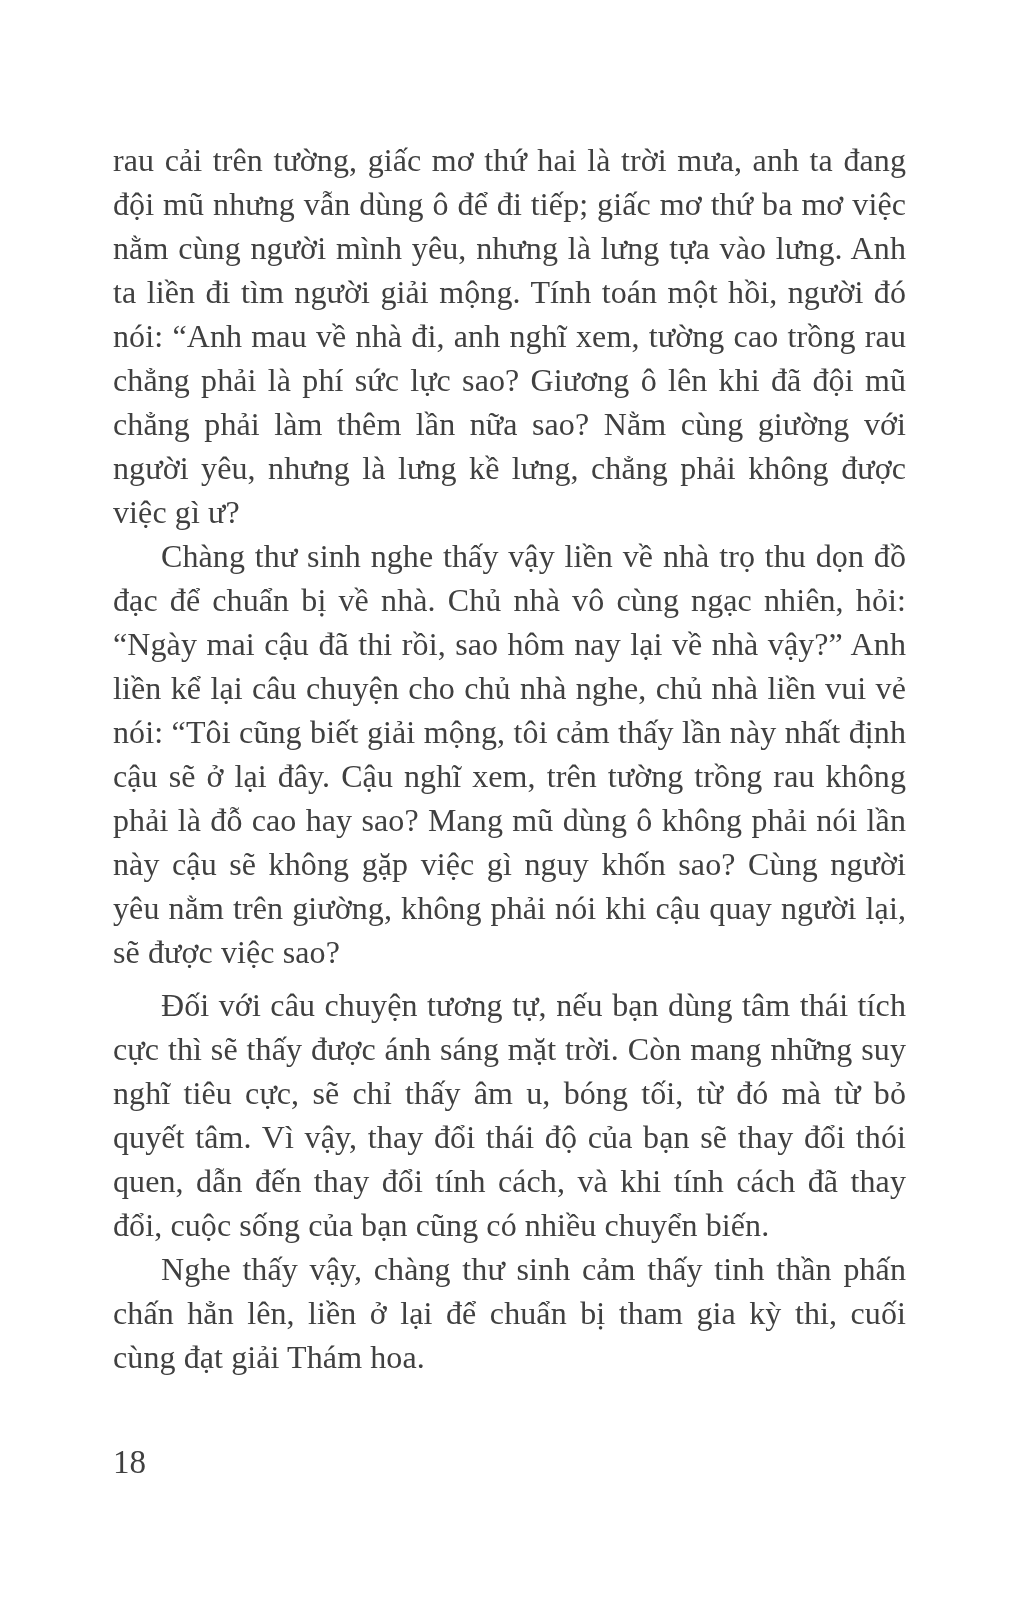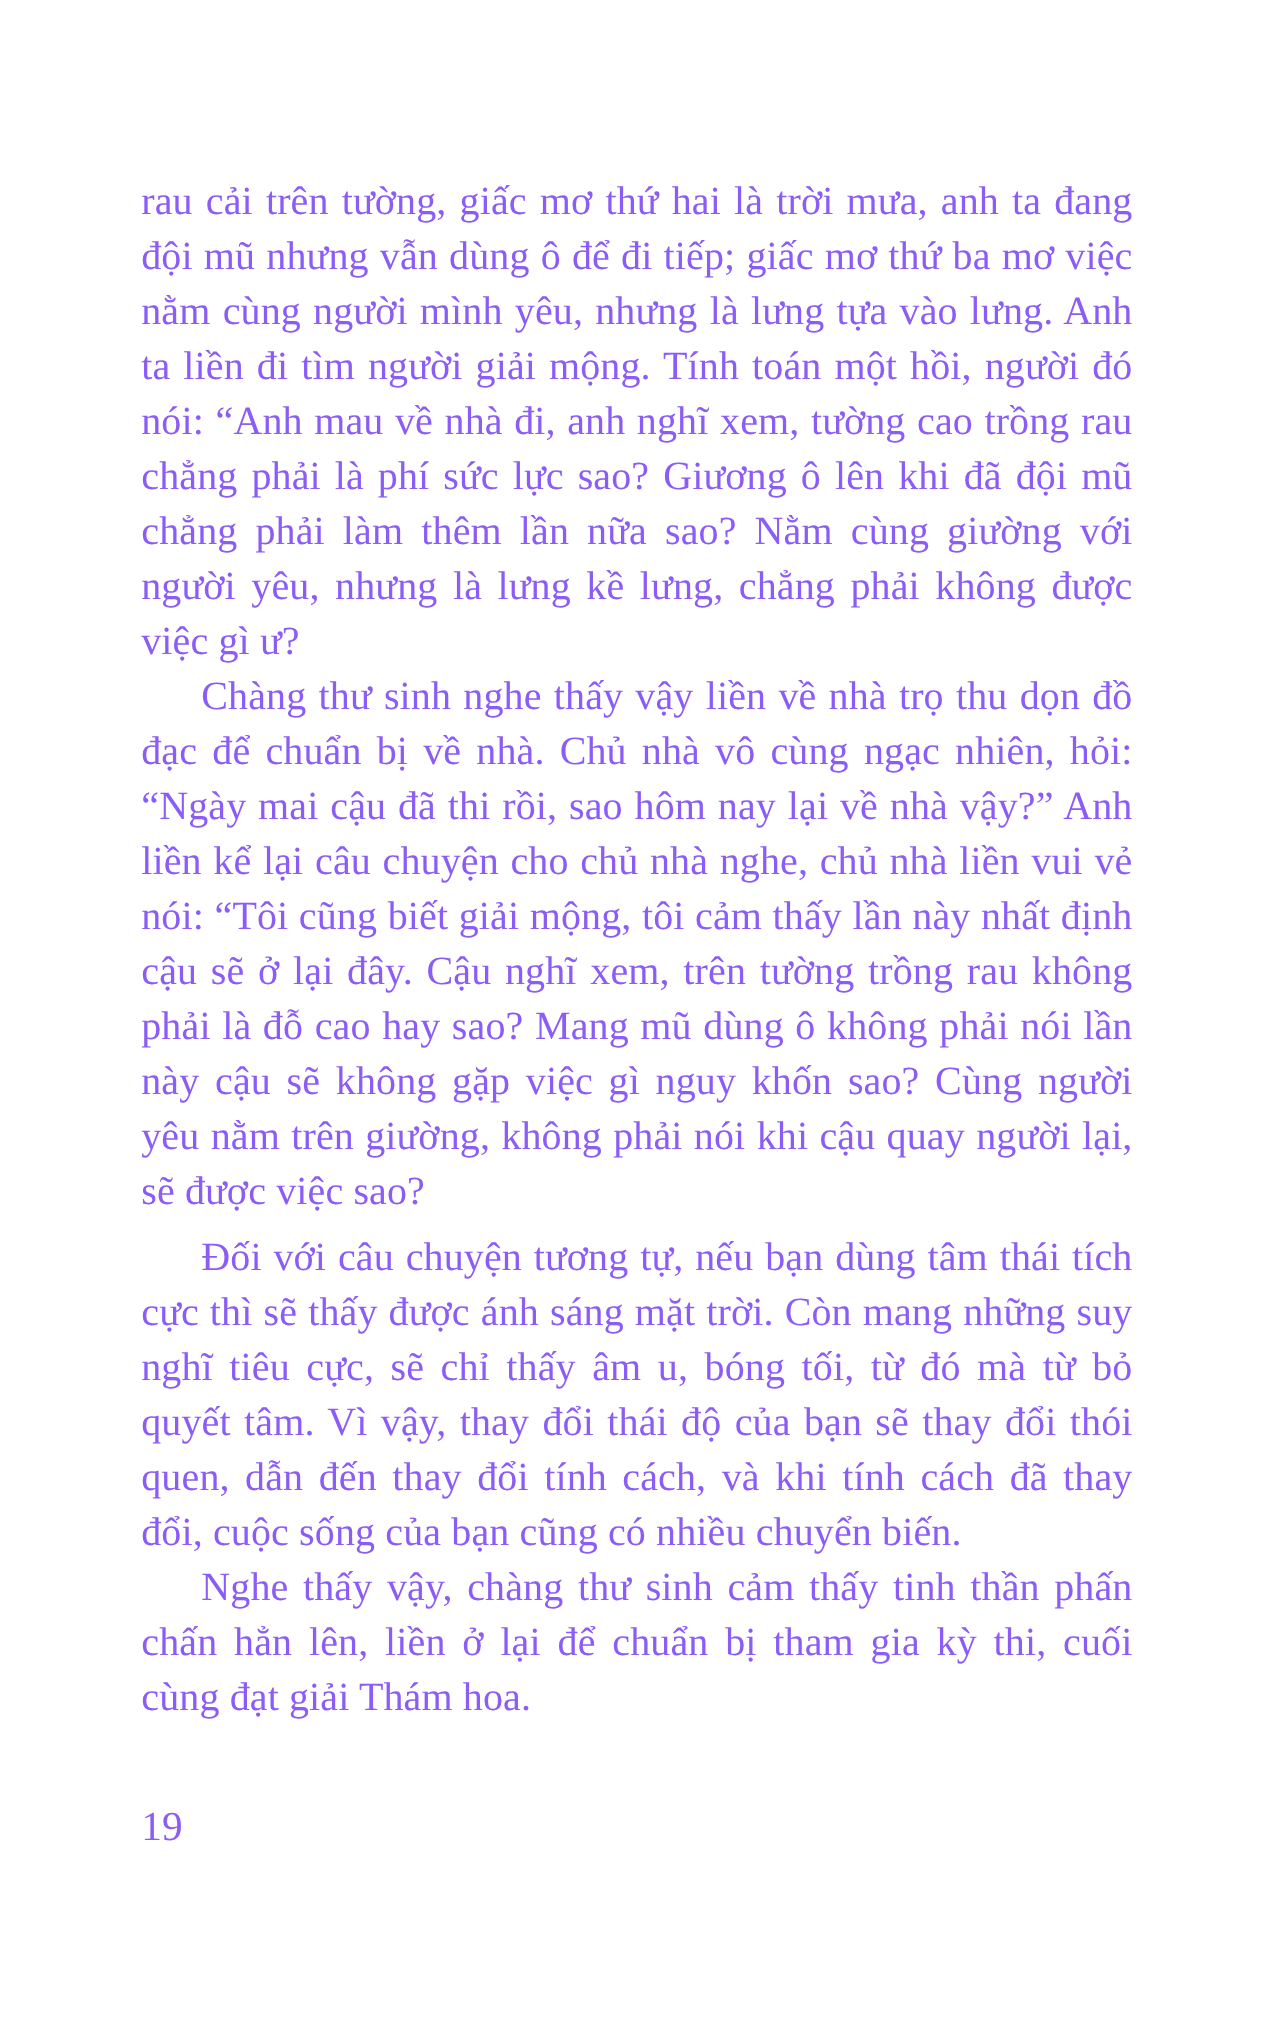--- a/index.html
+++ b/index.html
@@ -7,21 +7,21 @@
     padding: 0;
     background: #ffffff;
   }
   .page {
     position: relative;
     width: 963px;
     height: 1614px;
     background: #ffffff;
     overflow: hidden;
     font-family: "Liberation Serif", "DejaVu Serif", serif;
-    color: #8b5cf6;
+    color: #404040;
   }
   .text-block {
     position: absolute;
     left: 113px;
     top: 138px;
     width: 793px;
     font-size: 32px;
     line-height: 44px;
     text-align: justify;
     letter-spacing: 0.1px;
@@ -47,14 +47,14 @@
 </head>
 <body>
 
 <div class="page">
   <div class="text-block">
     <p>rau cải trên tường, giấc mơ thứ hai là trời mưa, anh ta đang đội mũ nhưng vẫn dùng ô để đi tiếp; giấc mơ thứ ba mơ việc nằm cùng người mình yêu, nhưng là lưng tựa vào lưng. Anh ta liền đi tìm người giải mộng. Tính toán một hồi, người đó nói: “Anh mau về nhà đi, anh nghĩ xem, tường cao trồng rau chẳng phải là phí sức lực sao? Giương ô lên khi đã đội mũ chẳng phải làm thêm lần nữa sao? Nằm cùng giường với người yêu, nhưng là lưng kề lưng, chẳng phải không được việc gì ư?</p>
     <p class="indent">Chàng thư sinh nghe thấy vậy liền về nhà trọ thu dọn đồ đạc để chuẩn bị về nhà. Chủ nhà vô cùng ngạc nhiên, hỏi: “Ngày mai cậu đã thi rồi, sao hôm nay lại về nhà vậy?” Anh liền kể lại câu chuyện cho chủ nhà nghe, chủ nhà liền vui vẻ nói: “Tôi cũng biết giải mộng, tôi cảm thấy lần này nhất định cậu sẽ ở lại đây. Cậu nghĩ xem, trên tường trồng rau không phải là đỗ cao hay sao? Mang mũ dùng ô không phải nói lần này cậu sẽ không gặp việc gì nguy khốn sao? Cùng người yêu nằm trên giường, không phải nói khi cậu quay người lại, sẽ được việc sao?</p>
     <p class="indent gap-above">Đối với câu chuyện tương tự, nếu bạn dùng tâm thái tích cực thì sẽ thấy được ánh sáng mặt trời. Còn mang những suy nghĩ tiêu cực, sẽ chỉ thấy âm u, bóng tối, từ đó mà từ bỏ quyết tâm. Vì vậy, thay đổi thái độ của bạn sẽ thay đổi thói quen, dẫn đến thay đổi tính cách, và khi tính cách đã thay đổi, cuộc sống của bạn cũng có nhiều chuyển biến.</p>
     <p class="indent">Nghe thấy vậy, chàng thư sinh cảm thấy tinh thần phấn chấn hẳn lên, liền ở lại để chuẩn bị tham gia kỳ thi, cuối cùng đạt giải Thám hoa.</p>
   </div>
-  <div class="page-number">19</div>
+  <div class="page-number">18</div>
 </div>
 
 </body></html>

